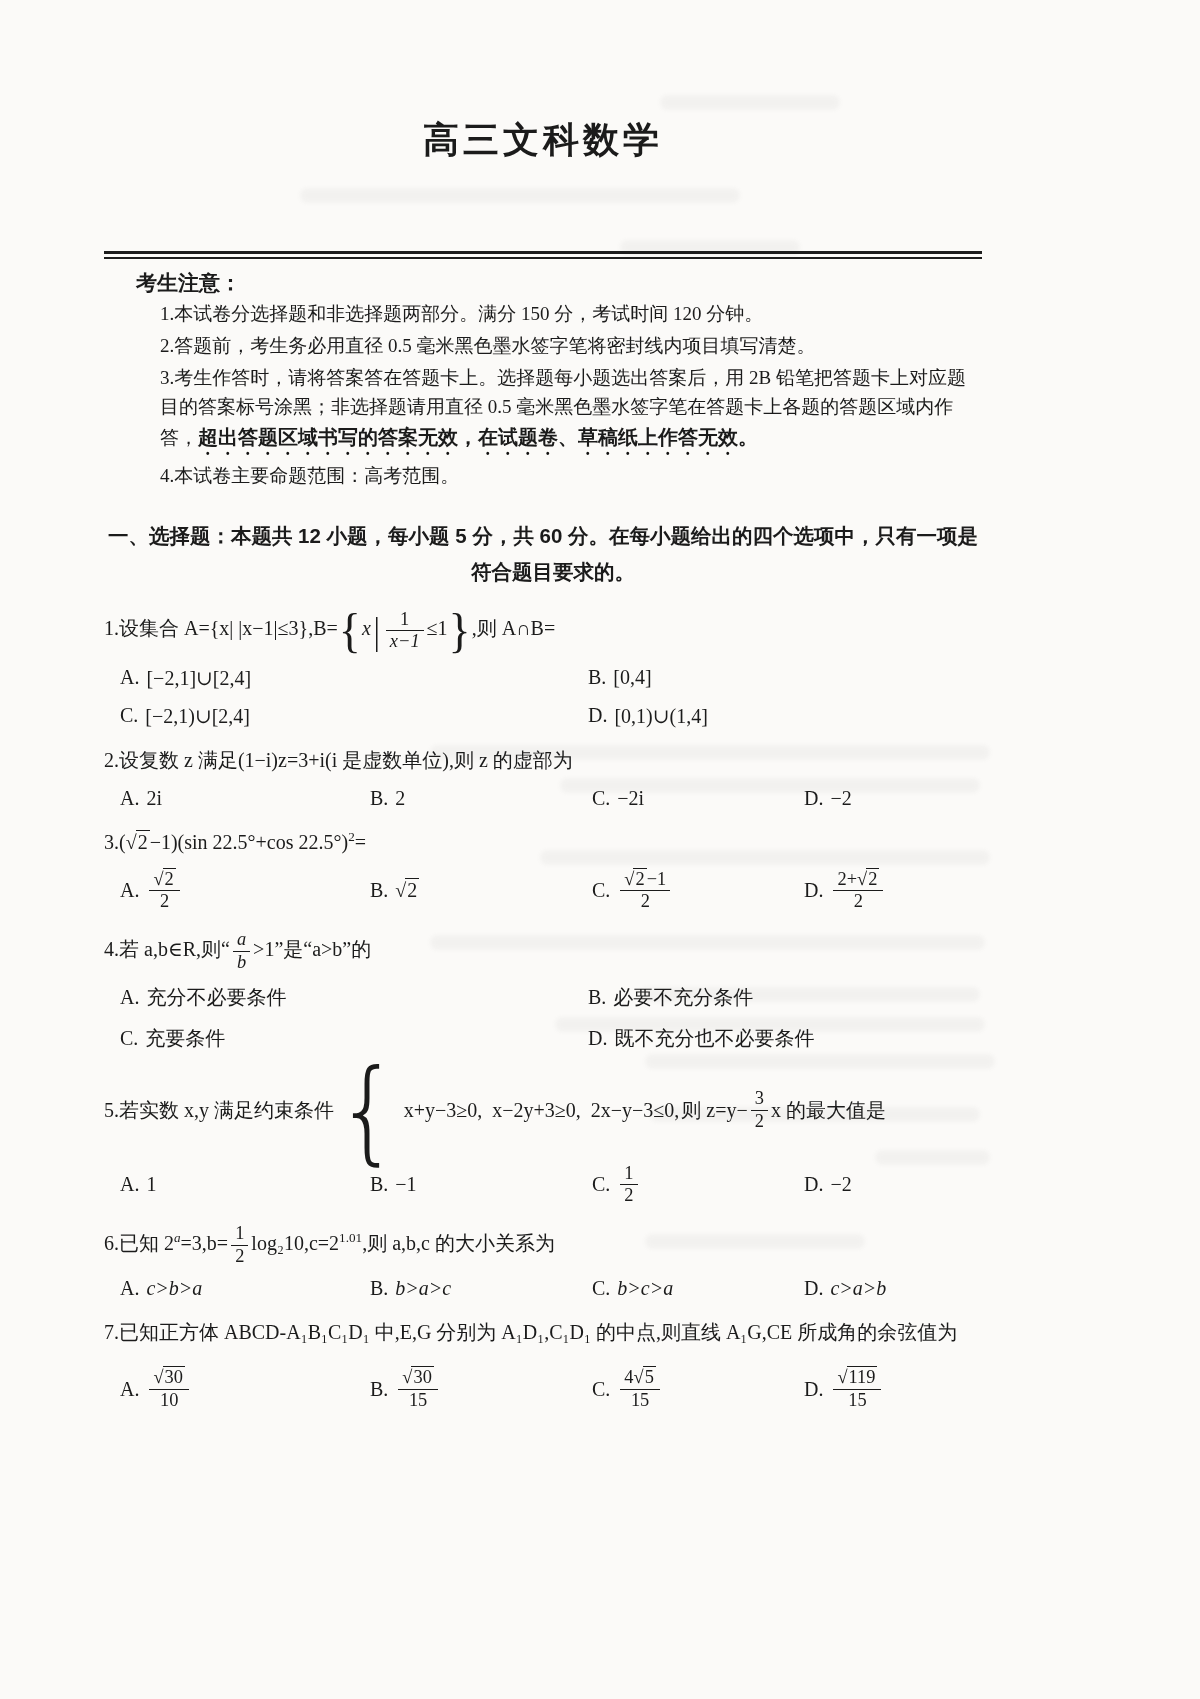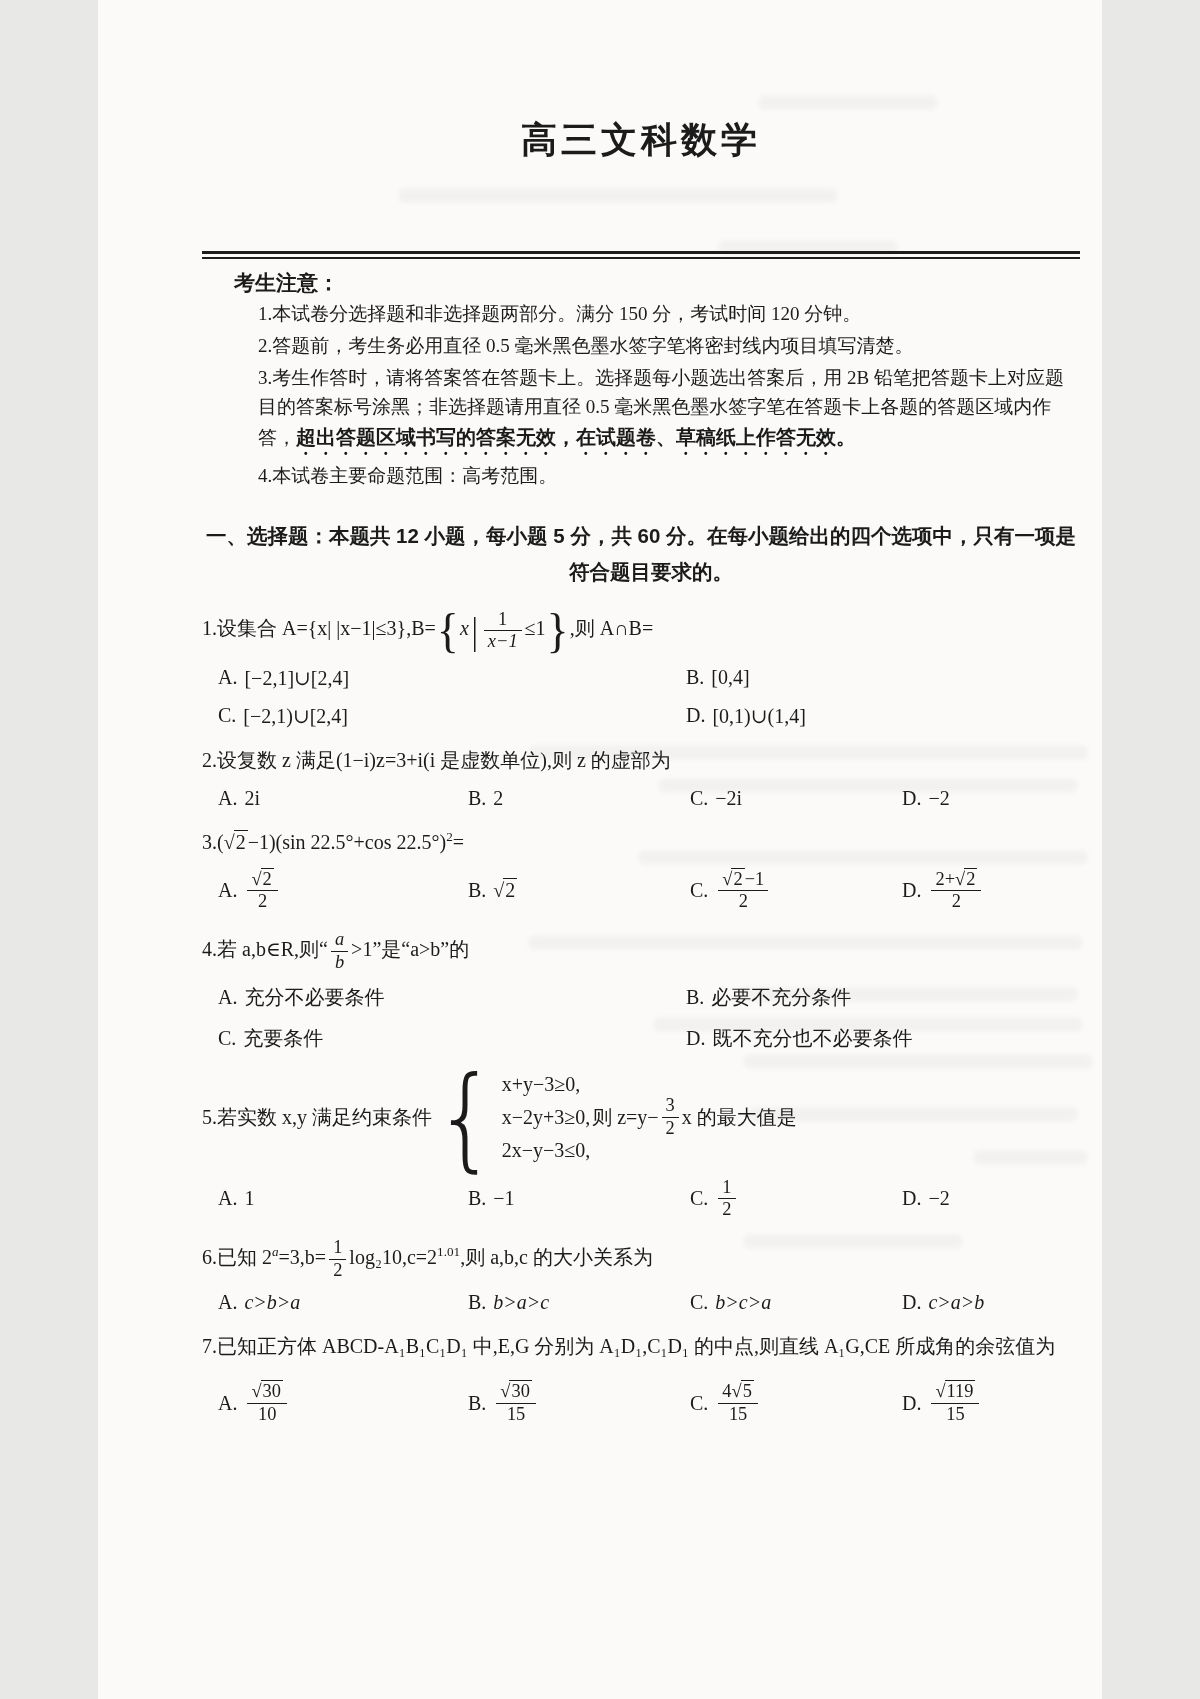--- a/index.html
+++ b/index.html
@@ -1,17 +1,17 @@
 <!DOCTYPE html>
 <html><head>
 <meta charset="utf-8">
 <style>
   html,body { margin:0; padding:0; background:#e8e8e6; }
   .page {
-    position:relative; width:1004px; height:1699px; margin:0 auto;
+    position:relative; width:1200px; height:1699px; margin:0 auto;
     background:#fbfaf8; color:#1b1b1b; overflow:hidden;
     font-family:"Liberation Serif","DejaVu Serif",serif;
   }
   .content { position:absolute; left:104px; top:0; width:878px; }
 
   h1.title {
     margin:116px 0 0 0; text-align:center;
     font-size:36px; font-weight:700; letter-spacing:4px;
   }
   .rule { margin-top:86px; height:3px; border-top:3px solid #1d1d1d; border-bottom:2px solid #1d1d1d; }
@@ -48,21 +48,21 @@
   .sqrt .sign { margin-right:-1px; }
   .sqrt .rad { border-top:1.6px solid currentColor; padding:0 2px; }
 
   sup.e { font-size:0.66em; }
 
   .big-brace { display:inline-block; font-size:46px; line-height:1; vertical-align:middle; transform:scaleY(1.05); font-weight:400; margin:0 1px; }
   .tall-bar { display:inline-block; font-size:30px; vertical-align:middle; margin:0 3px; transform:scaleY(1.25); font-weight:300; }
 
   .sys { display:inline-flex; align-items:center; vertical-align:middle; margin:0 2px; }
   .sys .brace { font-size:100px; line-height:0.85; font-weight:300; transform:scaleY(1.12); font-family:"DejaVu Sans",sans-serif; margin-right:4px; }
-  .sys .rows { display:inline-flex; flex-direction:column; gap:0; }
+  .sys .rows { display:inline-flex; flex-direction:row; gap:10px; }
 
   .opts { display:grid; padding-left:16px; margin-top:10px; row-gap:14px; align-items:center; }
   .opts.four { grid-template-columns:250px 222px 212px 1fr; }
   .opts.two  { grid-template-columns:468px 1fr; }
   .opt { display:flex; align-items:center; gap:7px; white-space:nowrap; }
   .hei { font-family:Liberation Serif, serif; }
 
   .footer { position:absolute; top:1497px; left:0; width:1200px; height:30px; }
   .footer-center { position:absolute; left:240px; width:860px; text-align:center; font-size:20px; font-weight:700; font-family:"Liberation Sans","DejaVu Sans",sans-serif; }
   .footer-right { position:absolute; right:98px; top:0; font-size:20px; }

